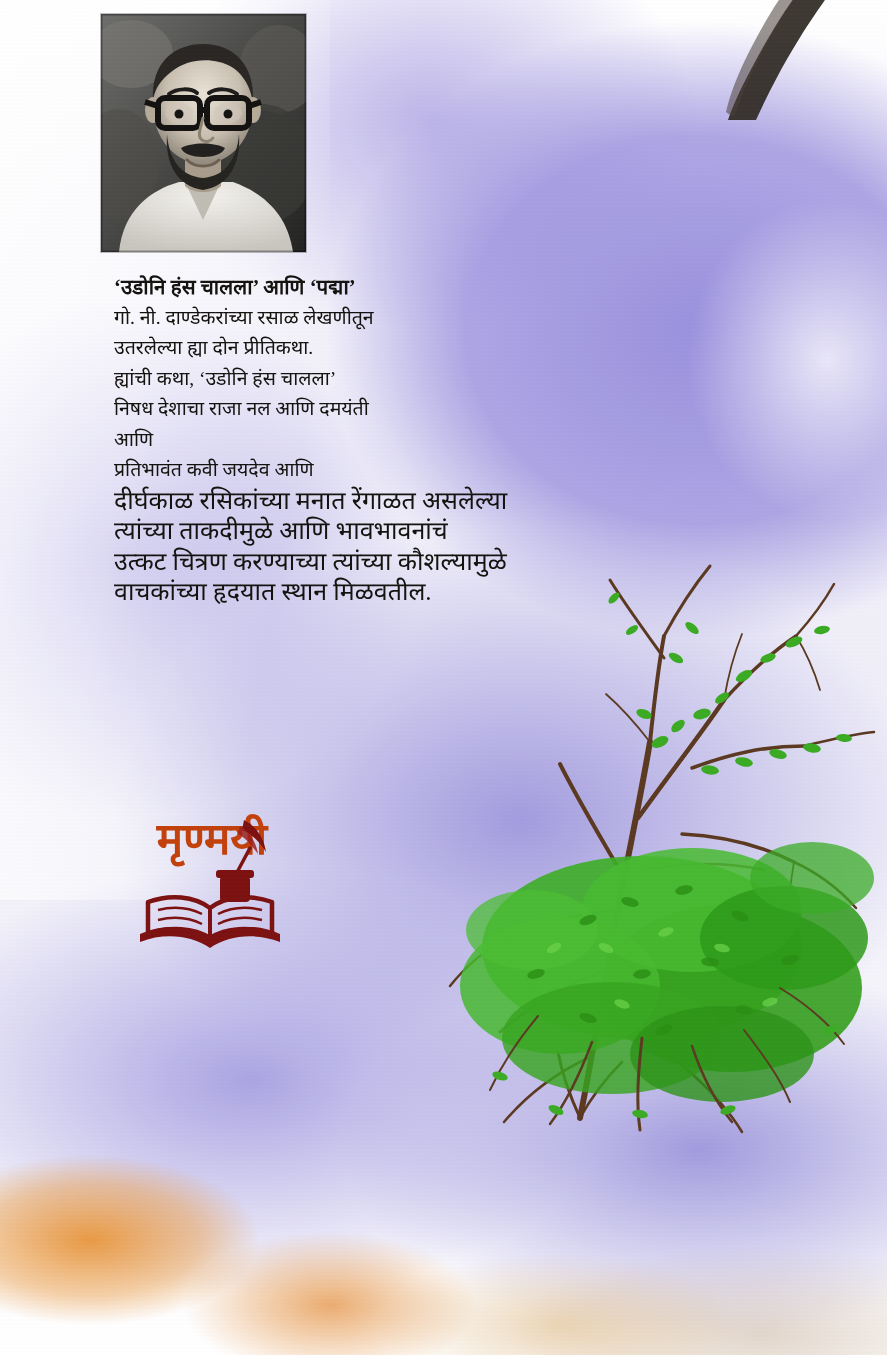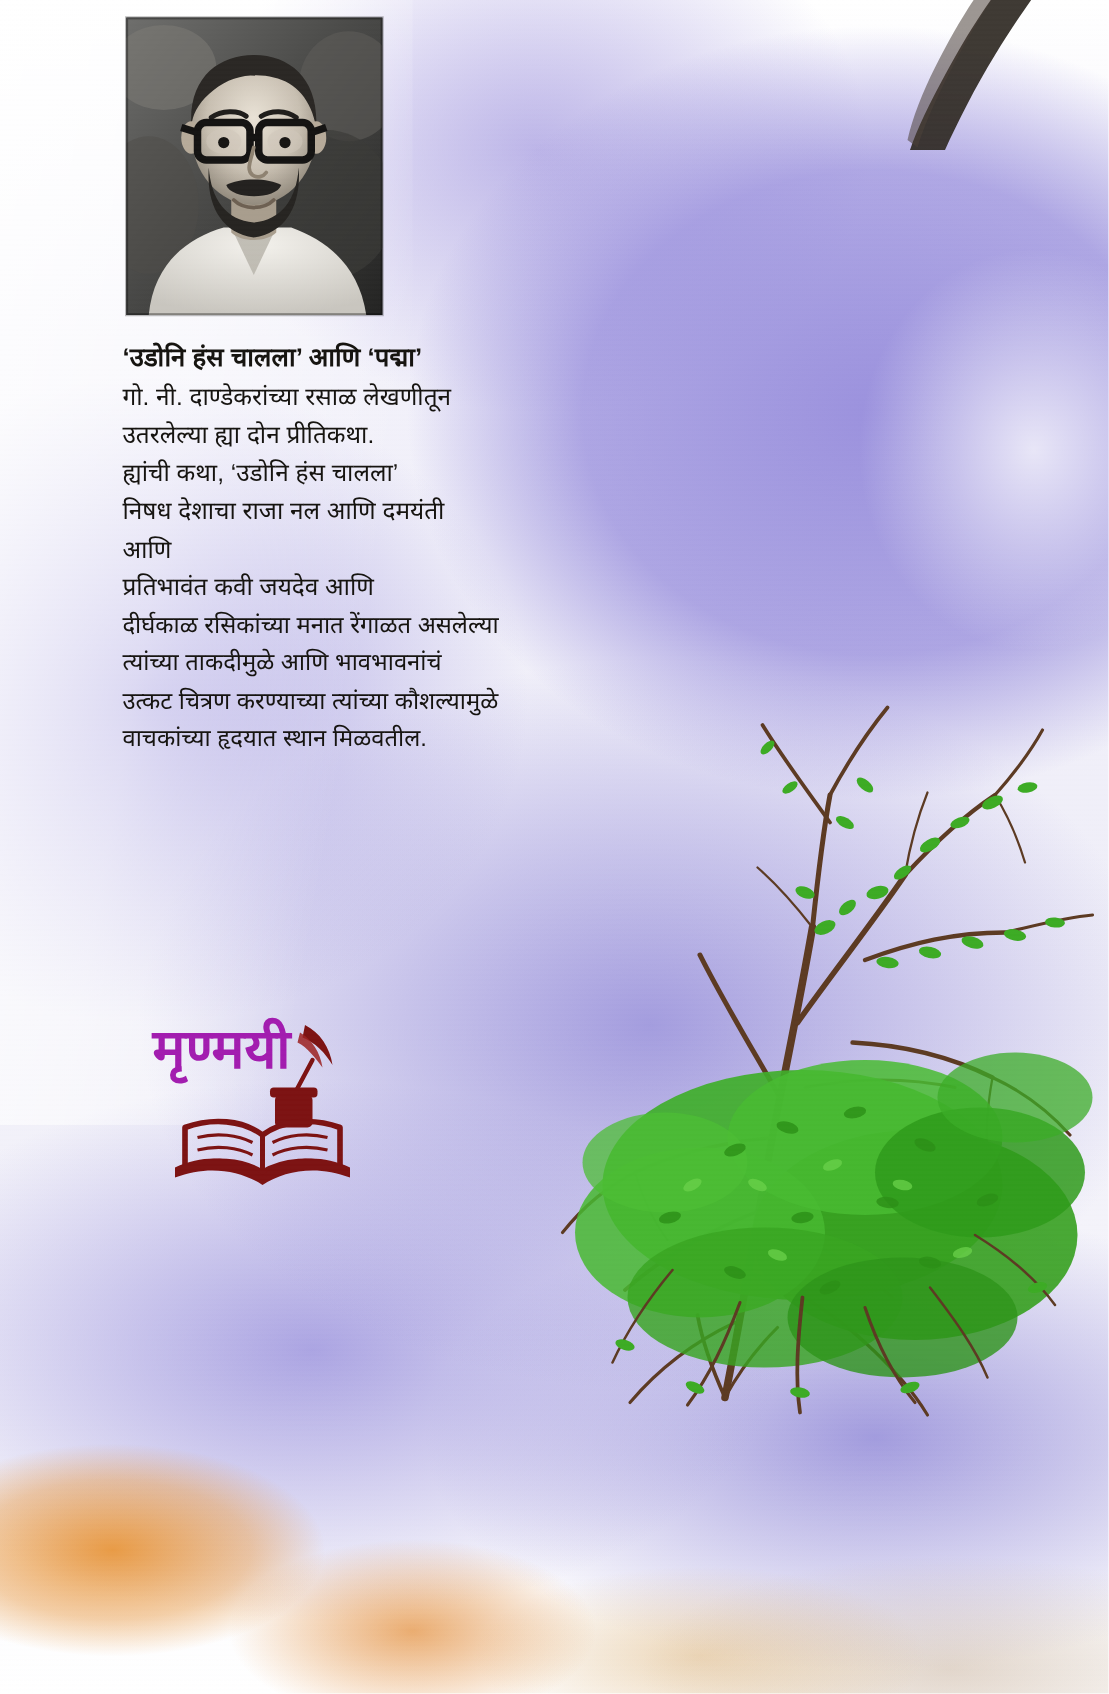--- a/index.html
+++ b/index.html
@@ -82,52 +82,53 @@
     height: 238px;
     background: #2b2b2b;
     overflow: hidden;
     box-shadow: 0 0 0 1px rgba(0,0,0,0.25);
   }
   .author-photo svg { display: block; }
 
   
   .blurb {
     position: absolute;
-    left: 98px;
+    left: 114px;
     top: 272px;
     width: 520px;
     color: #15130f;
-    font-family: Liberation Sans, sans-serif;
+    font-family: Liberation Serif, serif;
     font-size: 19.5px;
     line-height: 30.5px;
   }
   .blurb .line { white-space: nowrap; }
   .blurb .line.head {
     font-weight: bold;
     font-size: 20.5px;
     letter-spacing: 0.1px;
   }
-  .blurb .line.wide { font-size: 19px; }
+  .blurb .line.wide { font-size: 25px; }
 
   
   .publisher-logo {
     position: absolute;
     left: 122px;
     top: 818px;
     width: 180px;
     height: 130px;
     color: #7a1414;
   }
   .publisher-logo .logo-word {
     font-family: "Liberation Serif", "DejaVu Serif", serif;
     font-size: 44px;
     font-weight: bold;
-    color: #a21caf;
+    color: #c2410c;
     letter-spacing: 0px;
     line-height: 1;
+    text-align: center;
   }
   .publisher-logo svg { position: absolute; left: 0; top: 0; }
 
   
   .shrub {
     position: absolute;
     left: 392px;
     top: 518px;
     width: 496px;
     height: 620px;

